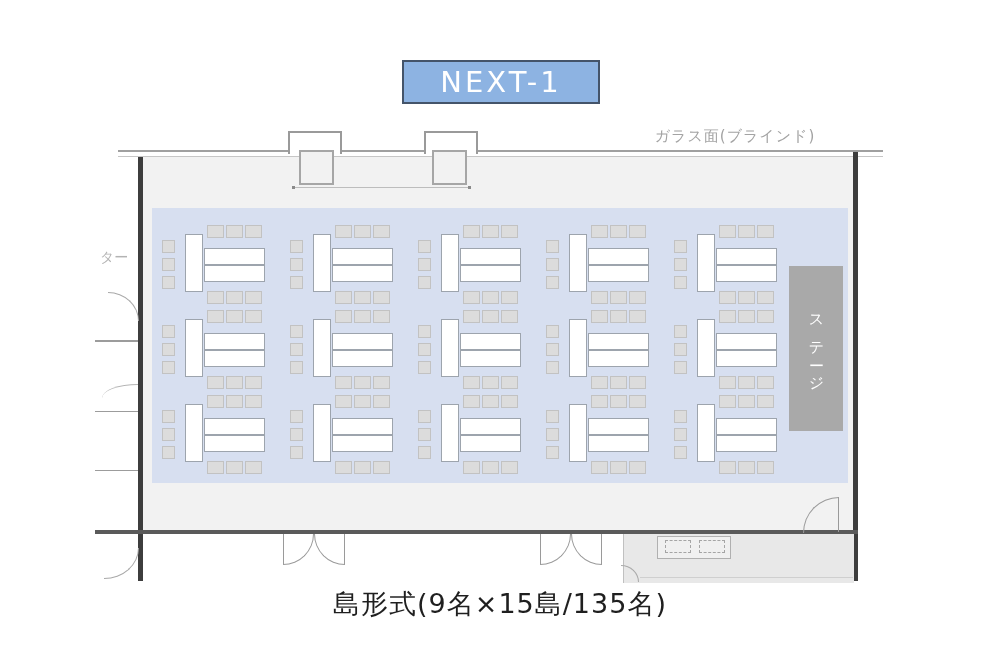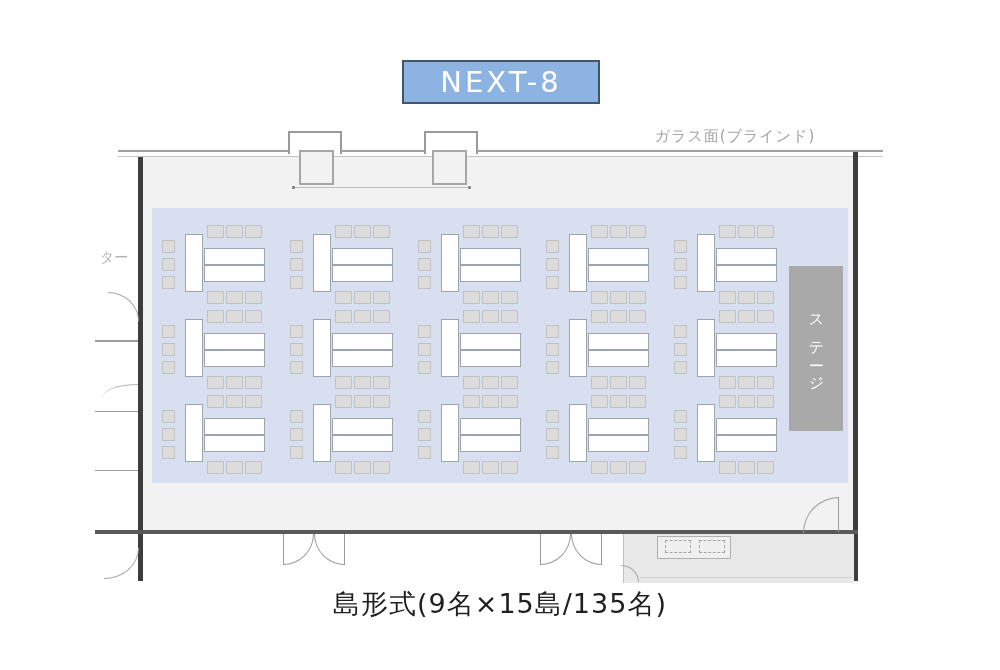--- a/index.html
+++ b/index.html
@@ -348,17 +348,17 @@
 
 <div class="abs annex"></div>
 <div class="abs annex-line"></div>
 <div class="abs sink-unit">
   <div class="sink sink-1"></div>
   <div class="sink sink-2"></div>
 </div>
 <div class="abs annex-arc"></div>
 
 <div class="abs title-box">
-  <span>NEXT-8</span>
+  <span>NEXT-1</span>
 </div>
 <div class="abs glass-label">ガラス面(ブラインド)</div>
 <div class="abs left-partial-label">ター</div>
 <div class="abs caption">島形式(9名×15島/135名)</div>
 
 </body></html>

